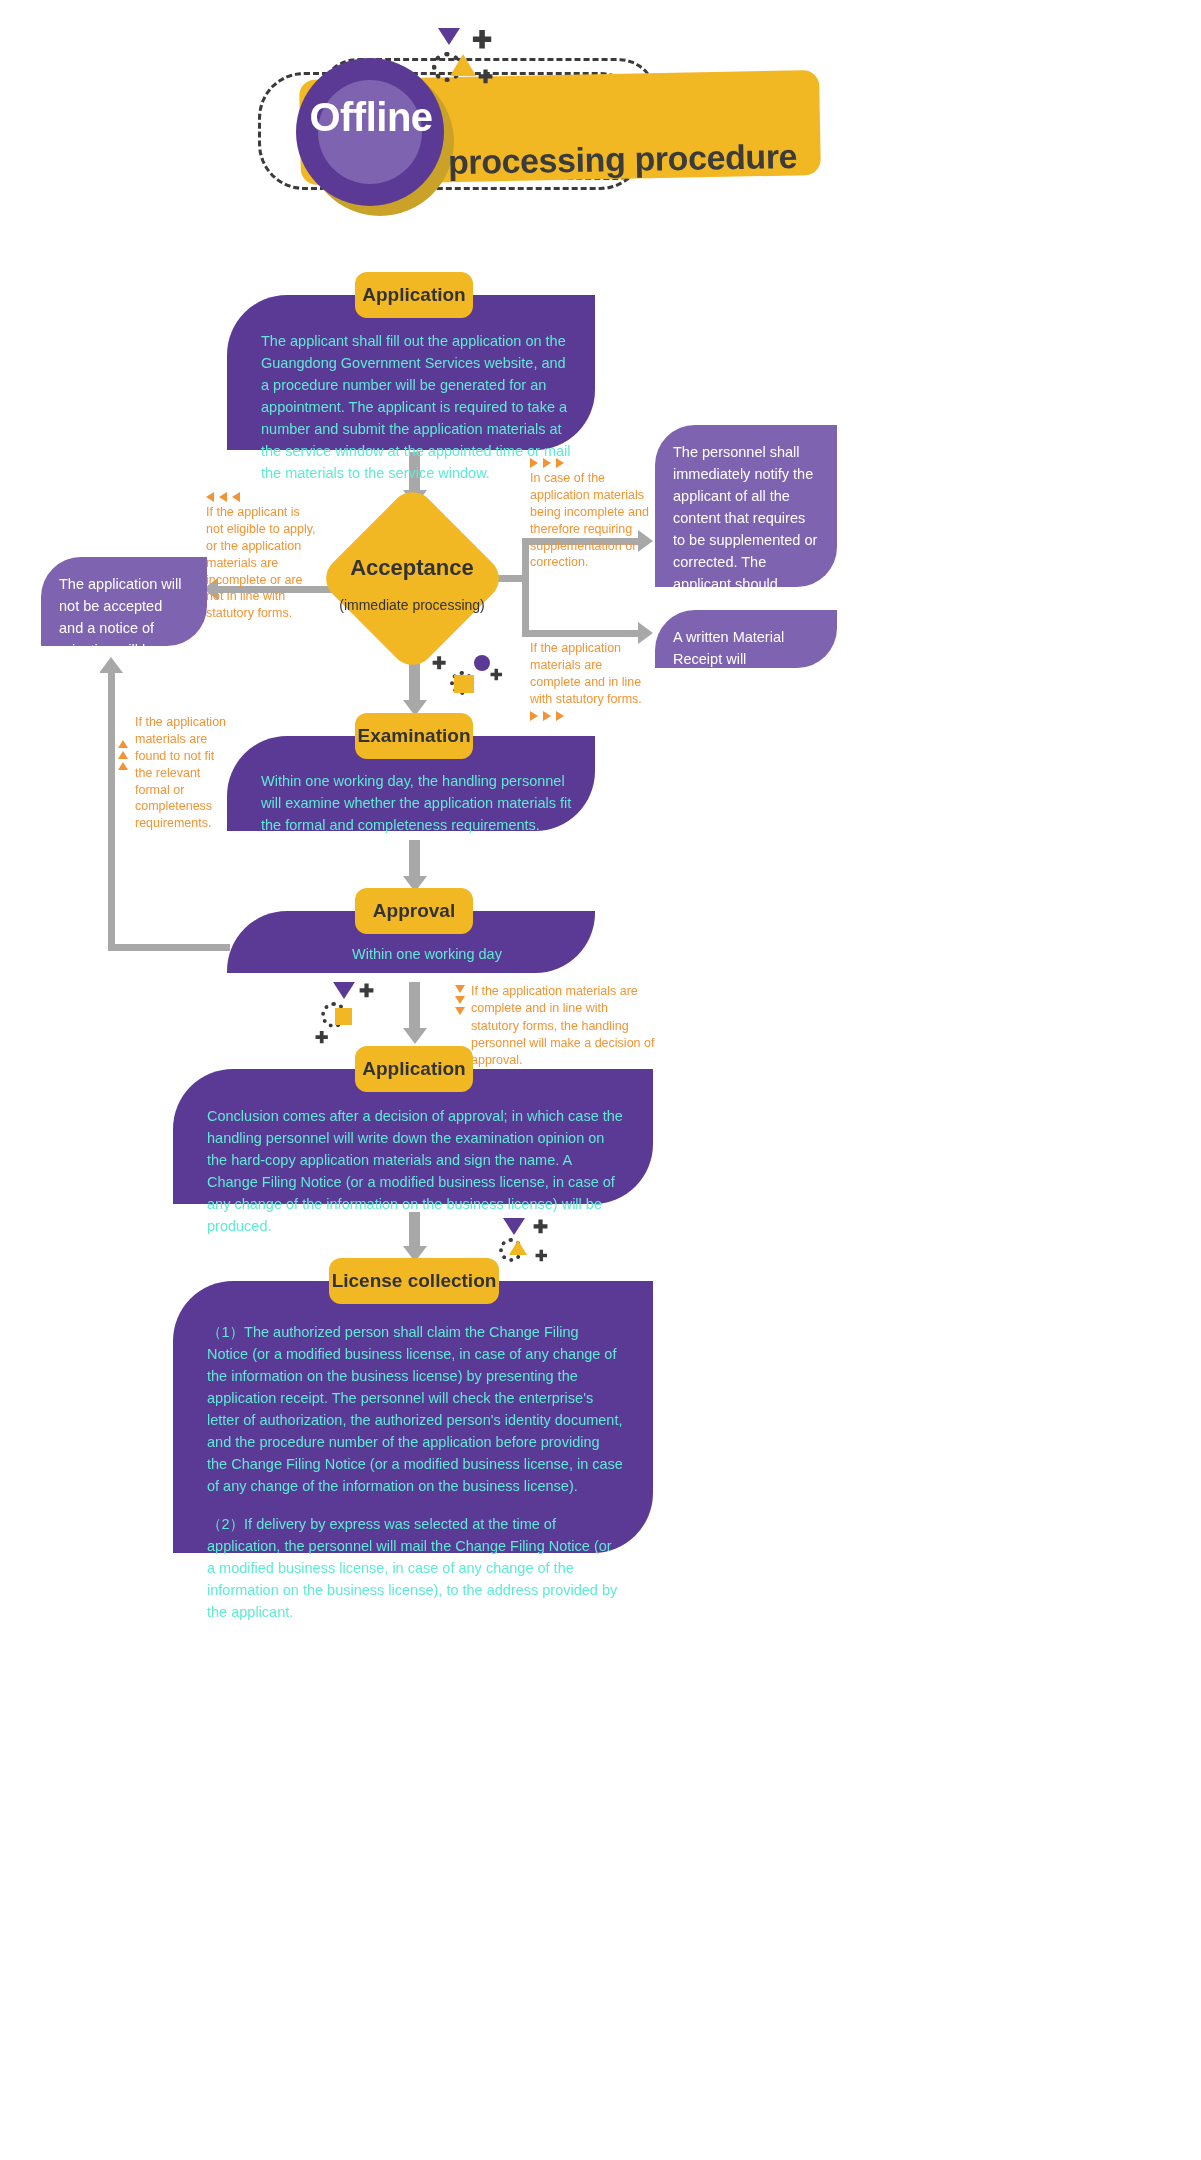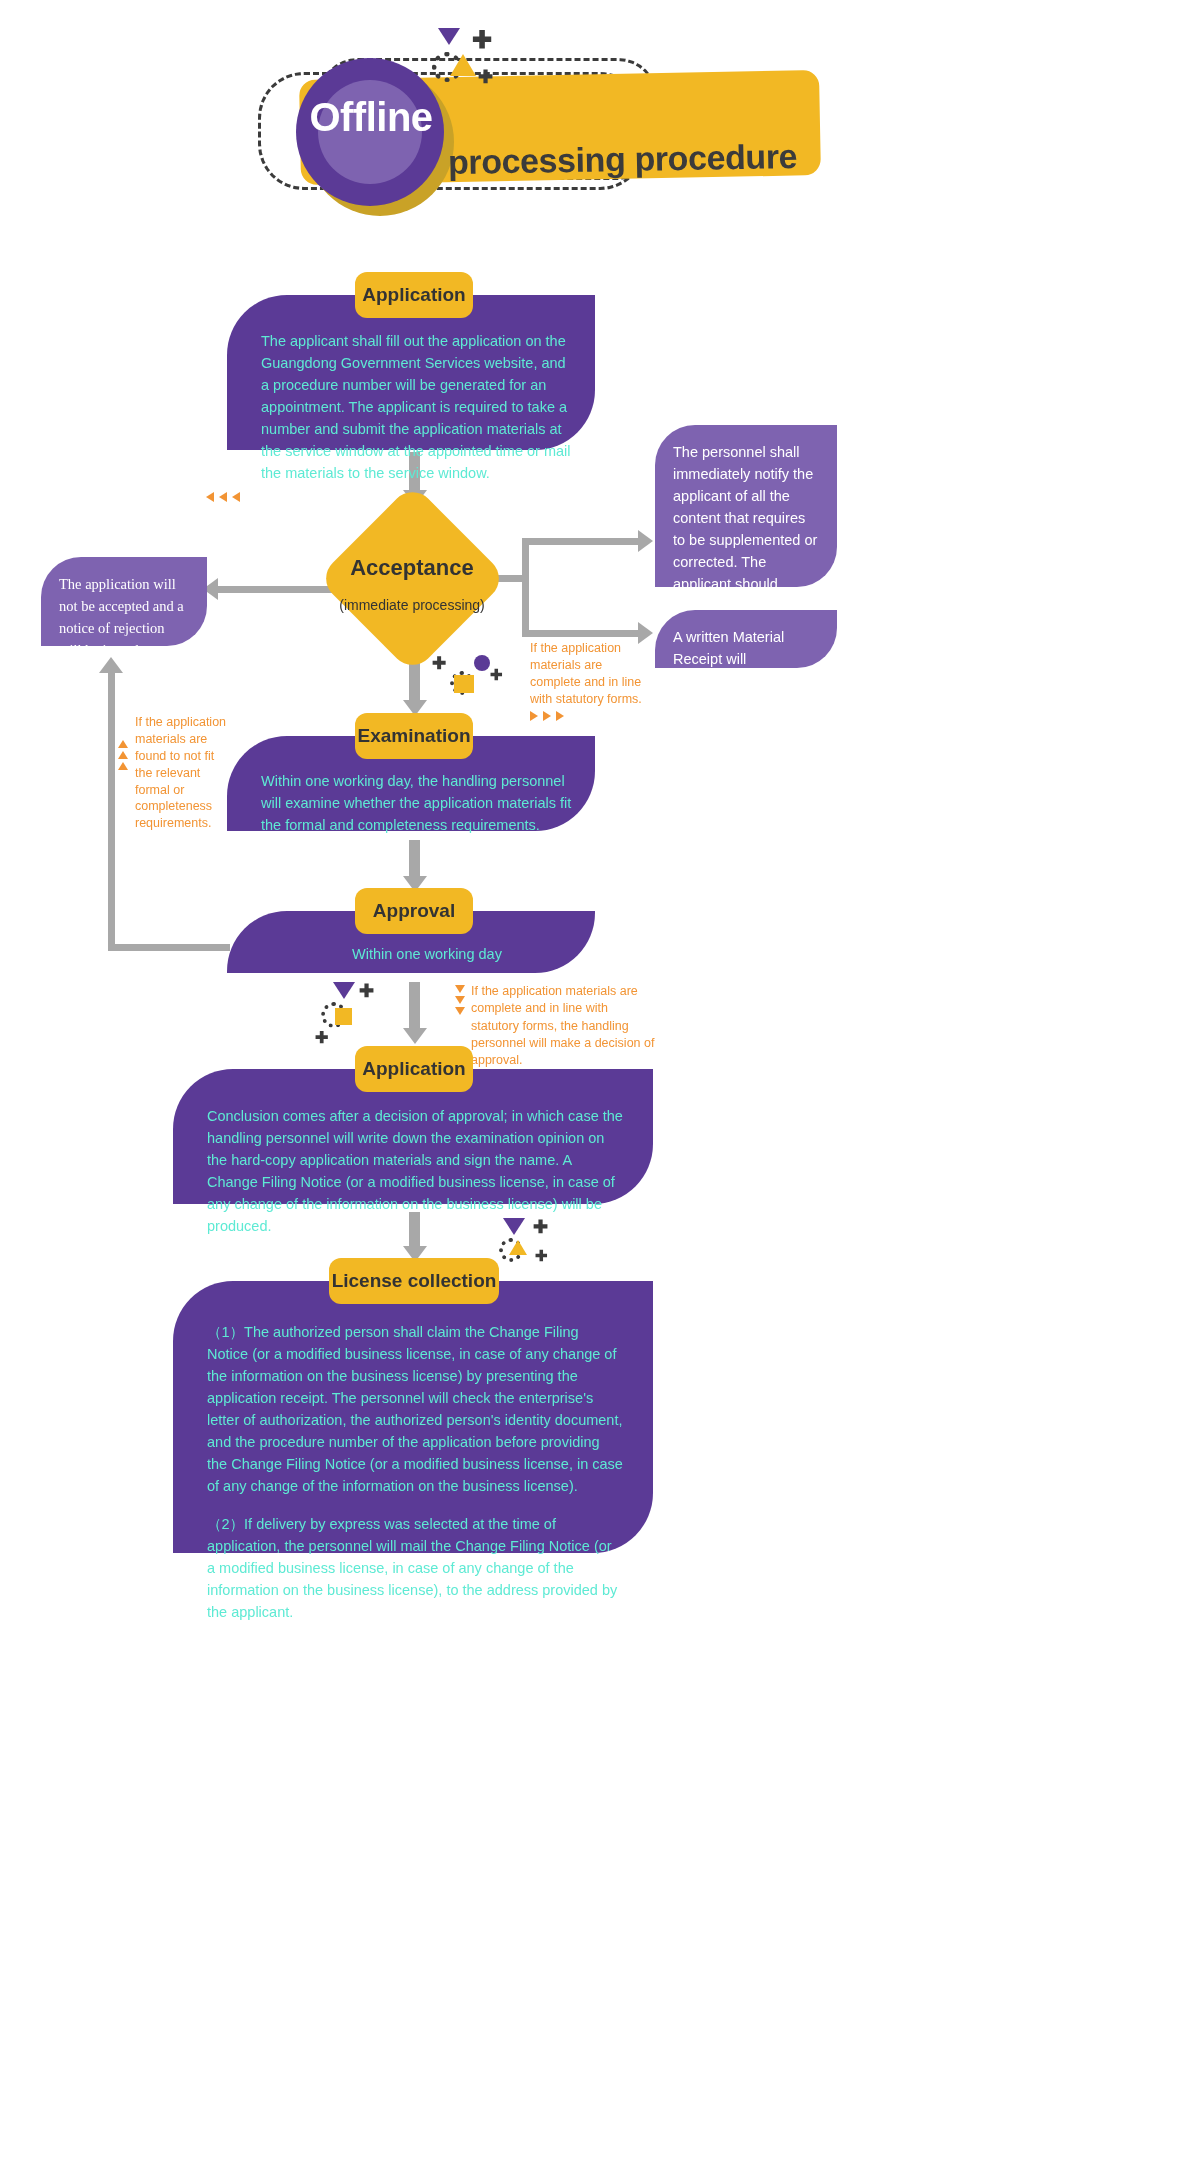--- a/index.html
+++ b/index.html
@@ -288,29 +288,38 @@
     <span class="d-main">Acceptance</span>
     <span class="d-sub">(immediate processing)</span>
   </div>
 
   <div class="anno" style="left:206px; top:492px; width:110px;">
     <span class="tri-row" style="display:flex;gap:5px;">
       <i class="tri-l"></i>
         <i class="tri-l"></i>
         <i class="tri-l"></i>
     </span>
+    <span>If the applicant is not eligible to apply, or the application materials are incomplete or are not in line with statutory forms.</span>
   </div>
 
   <div class="arr-h" style="left:218px; top:586px; width:122px;"></div>
   <div class="arr-head-left" style="left:203px; top:578px;"></div>
 
-  <div class="side-box r-tl r-br" style="left:41px; top:557px; width:166px; height:89px;font-family:Liberation Serif, serif;">
+  <div class="side-box r-tl r-br" style="left:41px; top:557px; width:166px; height:89px;">
     <span>The application will not be accepted and a notice of rejection will be issued.</span>
   </div>
 
+  <div class="anno" style="left:530px; top:458px; width:125px;">
+    <span class="tri-row" style="display:flex;gap:5px;">
+      <i class="tri-r"></i>
+        <i class="tri-r"></i>
+        <i class="tri-r"></i>
+    </span>
+    <span>In case of the application materials being incomplete and therefore requiring supplementation or correction.</span>
+  </div>
 
   <div class="arr-h" style="left:484px; top:575px; width:44px;"></div>
   <div class="line-v" style="left:522px; top:538px; height:40px;"></div>
   <div class="arr-h" style="left:522px; top:538px; width:118px;"></div>
   <div class="arr-head-right" style="left:638px; top:530px;"></div>
 
   <div class="side-box r-tl r-br" style="left:655px; top:425px; width:182px; height:162px;">
     <span>The personnel shall immediately notify the applicant of all the content that requires to be supplemented or corrected. The applicant should submit materials for a review after making the required corrections.</span>
   </div>
 

